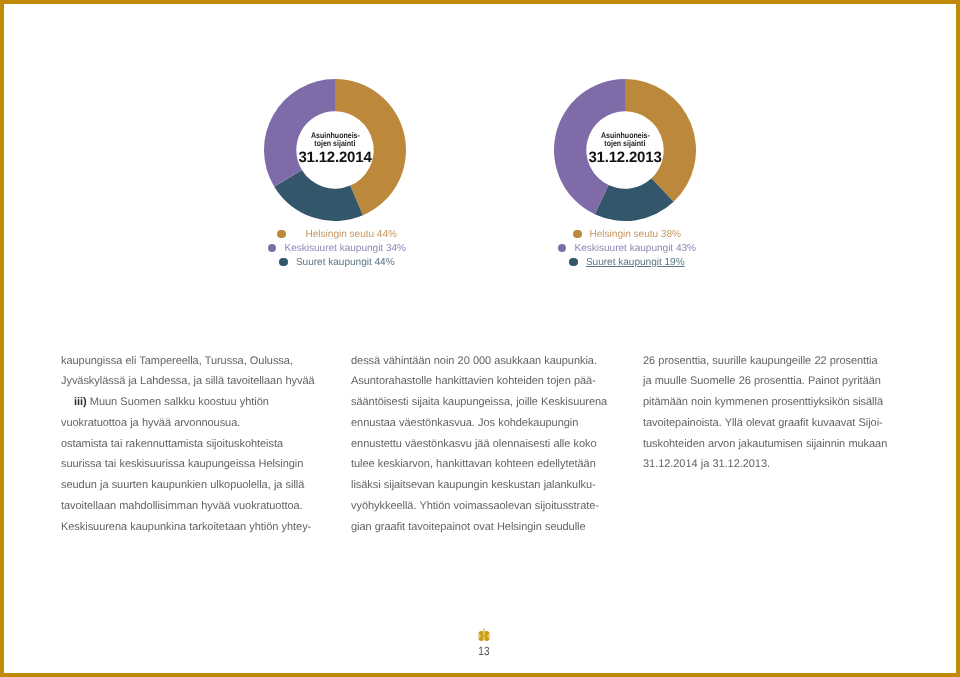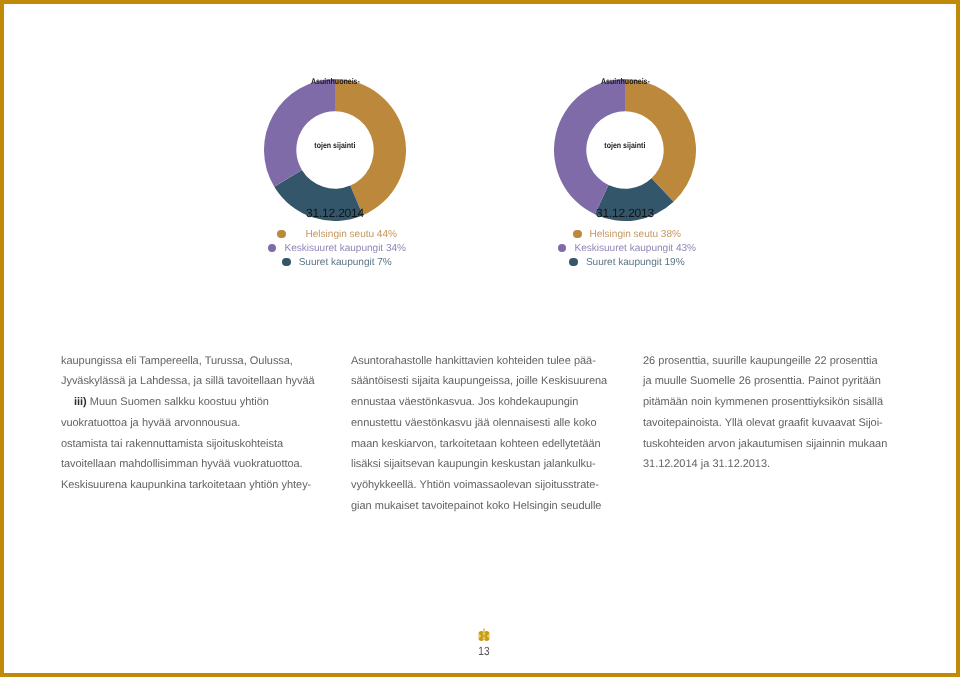--- a/index.html
+++ b/index.html
@@ -16,24 +16,24 @@
         box-sizing:border-box;border:4px solid #c08a08;pointer-events:none;}
 
   
   .charts{position:absolute;left:0;top:0;width:960px;height:290px;}
   .chartblock{position:absolute;top:79px;width:300px;}
   .chart1{left:185px;}
   .chart2{left:475px;}
   .donutwrap{position:relative;width:142px;height:142px;margin:0 auto;}
   .donutwrap svg{display:block;}
   .centerlabel{position:absolute;left:0;top:-1px;width:142px;height:142px;
-     display:flex;flex-direction:column;align-items:center;justify-content:space-between;}
+     display:flex;flex-direction:column;align-items:center;justify-content:center;}
   .cl-small{font-size:8.2px;font-weight:700;line-height:8.7px;color:#1b1b1b;
      text-align:center;letter-spacing:0px;transform:scaleX(0.86);}
-  .cl-date{font-size:12px;font-weight:400;color:#141414;margin-top:0.5px;
+  .cl-date{font-size:15px;font-weight:700;color:#141414;margin-top:0.5px;
      letter-spacing:-0.2px;}
 
   .legend{margin-top:7px;text-align:center;padding-left:4px;}
   .legrow{white-space:nowrap;height:14px;line-height:14px;font-size:10.1px;
      letter-spacing:-0.03px;}
   .dot{display:inline-block;width:8.5px;height:8.5px;border-radius:50%;
        vertical-align:-1.2px;margin-right:8px;}
 
   
   .cols{position:absolute;left:0;top:350.5px;width:960px;}
@@ -66,63 +66,66 @@
           </svg>
           <div class="centerlabel">
             <div class="cl-small">Asuinhuoneis-</div>
             <div class="cl-small">tojen sijainti</div>
             <div class="cl-date">31.12.2014</div>
           </div>
         </div>
         <div class="legend">
           <div class="legrow"><span class="dot" style="background: rgb(188, 136, 60);"></span><span style="color: rgb(197, 151, 97); margin-left: 12px;">Helsingin seutu 44%</span></div>
           <div class="legrow"><span class="dot" style="background: rgb(126, 107, 168);"></span><span style="color: rgb(147, 133, 182);">Keskisuuret kaupungit 34%</span></div>
-          <div class="legrow"><span class="dot" style="background: rgb(51, 86, 107);"></span><span style="color: rgb(91, 118, 134);">Suuret kaupungit 7%</span></div>
+          <div class="legrow"><span class="dot" style="background: rgb(51, 86, 107);"></span><span style="color: rgb(91, 118, 134);">Suuret kaupungit 44%</span></div>
         </div>
       </div>
     <div class="chartblock chart2">
         <div class="donutwrap">
           <svg width="142" height="142" viewBox="0 0 142 142">
             <path d="M 71 0 A 71 71 0 0 1 119.60284452093688 122.75677254692022 L 97.48855026391061 99.20744103807152 A 38.695 38.695 0 0 0 71 32.305 Z" fill="#bc883c"></path>
             <path d="M 119.60284452093688 122.75677254692022 A 71 71 0 0 1 40.769670298879866 135.2427207250874 L 54.52447031288953 106.01228279517264 A 38.695 38.695 0 0 0 97.48855026391061 99.20744103807152 Z" fill="#33566b"></path>
             <path d="M 40.769670298879866 135.2427207250874 A 71 71 0 0 1 70.99999999999999 0 L 70.99999999999999 32.305 A 38.695 38.695 0 0 0 54.52447031288953 106.01228279517264 Z" fill="#7e6ba8"></path>
           </svg>
           <div class="centerlabel">
             <div class="cl-small">Asuinhuoneis-</div>
             <div class="cl-small">tojen sijainti</div>
             <div class="cl-date">31.12.2013</div>
           </div>
         </div>
         <div class="legend">
           <div class="legrow"><span class="dot" style="background: rgb(188, 136, 60);"></span><span style="color: rgb(197, 151, 97);">Helsingin seutu 38%</span></div>
           <div class="legrow"><span class="dot" style="background: rgb(126, 107, 168);"></span><span style="color: rgb(147, 133, 182);">Keskisuuret kaupungit 43%</span></div>
-          <div class="legrow"><span class="dot" style="background: rgb(51, 86, 107);"></span><span style="color: rgb(91, 118, 134);">Suuret kaupungit 19%</span></div>
+          <div class="legrow"><span class="dot" style="background: rgb(51, 86, 107);"></span><span style="color: rgb(91, 118, 134); text-decoration: underline;">Suuret kaupungit 19%</span></div>
         </div>
       </div>
   </div>
 
   <div class="cols">
     <div class="col col1">
         <div class="ln"><span>kaupungissa eli Tampereella, Turussa, Oulussa,</span></div>
         <div class="ln"><span>Jyväskylässä ja Lahdessa, ja sillä tavoitellaan hyvää</span></div>
         <div class="ln"><span class="ind"></span><span class="rn">iii)</span><span> Muun Suomen salkku koostuu yhtiön</span></div>
         <div class="ln"><span>vuokratuottoa ja hyvää arvonnousua.</span></div>
         <div class="ln"><span>ostamista tai rakennuttamista sijoituskohteista</span></div>
+        <div class="ln"><span>suurissa tai keskisuurissa kaupungeissa Helsingin</span></div>
+        <div class="ln"><span>seudun ja suurten kaupunkien ulkopuolella, ja sillä</span></div>
         <div class="ln"><span>tavoitellaan mahdollisimman hyvää vuokratuottoa.</span></div>
         <div class="ln"><span>Keskisuurena kaupunkina tarkoitetaan yhtiön yhtey-</span></div>
       </div>
     <div class="col col2">
-        <div class="ln"><span>Asuntorahastolle hankittavien kohteiden tulee pää-</span></div>
+        <div class="ln"><span>dessä vähintään noin 20 000 asukkaan kaupunkia.</span></div>
+        <div class="ln"><span>Asuntorahastolle hankittavien kohteiden tojen pää-</span></div>
         <div class="ln"><span>sääntöisesti sijaita kaupungeissa, joille Keskisuurena</span></div>
         <div class="ln"><span>ennustaa väestönkasvua. Jos kohdekaupungin</span></div>
         <div class="ln"><span>ennustettu väestönkasvu jää olennaisesti alle koko</span></div>
-        <div class="ln"><span>maan keskiarvon, tarkoitetaan kohteen edellytetään</span></div>
+        <div class="ln"><span>tulee keskiarvon, hankittavan kohteen edellytetään</span></div>
         <div class="ln"><span>lisäksi sijaitsevan kaupungin keskustan jalankulku-</span></div>
         <div class="ln"><span>vyöhykkeellä. Yhtiön voimassaolevan sijoitusstrate-</span></div>
-        <div class="ln"><span>gian mukaiset tavoitepainot koko Helsingin seudulle</span></div>
+        <div class="ln"><span>gian graafit tavoitepainot ovat Helsingin seudulle</span></div>
       </div>
     <div class="col col3">
         <div class="ln"><span>26 prosenttia, suurille kaupungeille 22 prosenttia</span></div>
         <div class="ln"><span>ja muulle Suomelle 26 prosenttia. Painot pyritään</span></div>
         <div class="ln"><span>pitämään noin kymmenen prosenttiyksikön sisällä</span></div>
         <div class="ln"><span>tavoitepainoista. Yllä olevat graafit kuvaavat Sijoi-</span></div>
         <div class="ln"><span>tuskohteiden arvon jakautumisen sijainnin mukaan</span></div>
         <div class="ln"><span>31.12.2014 ja 31.12.2013.</span></div>
       </div>
   </div>

